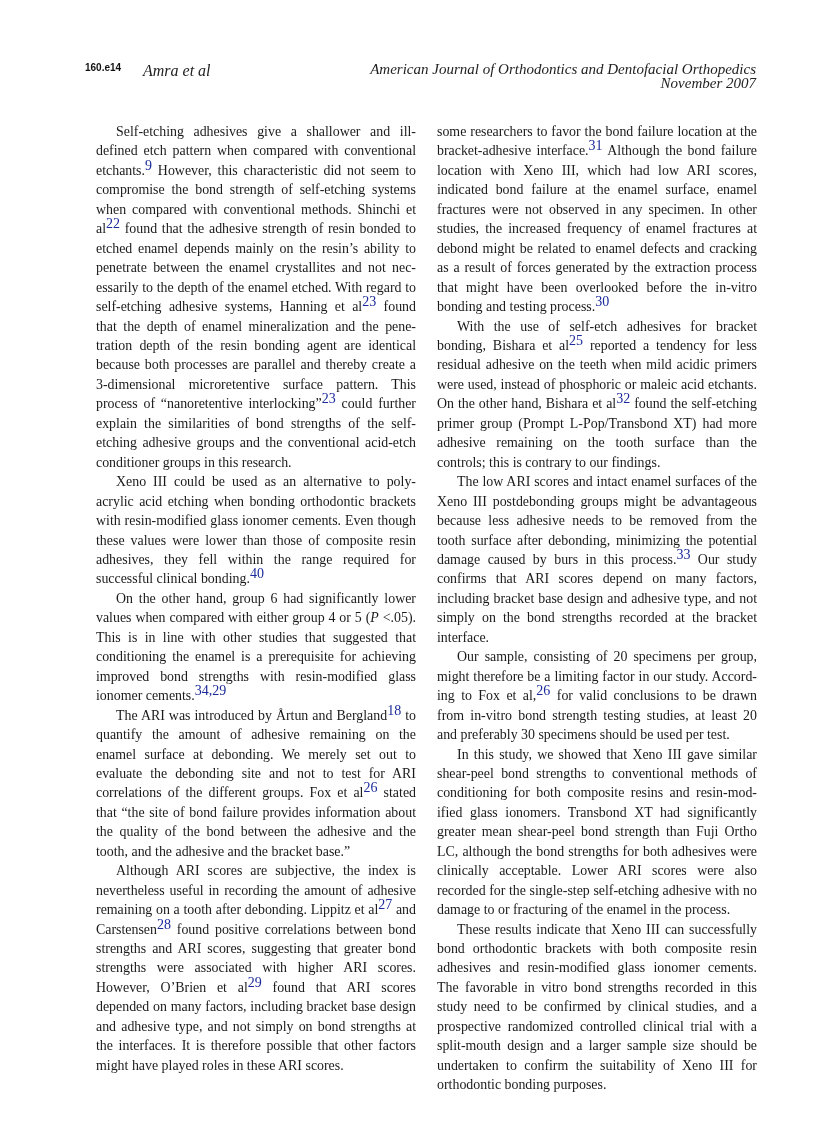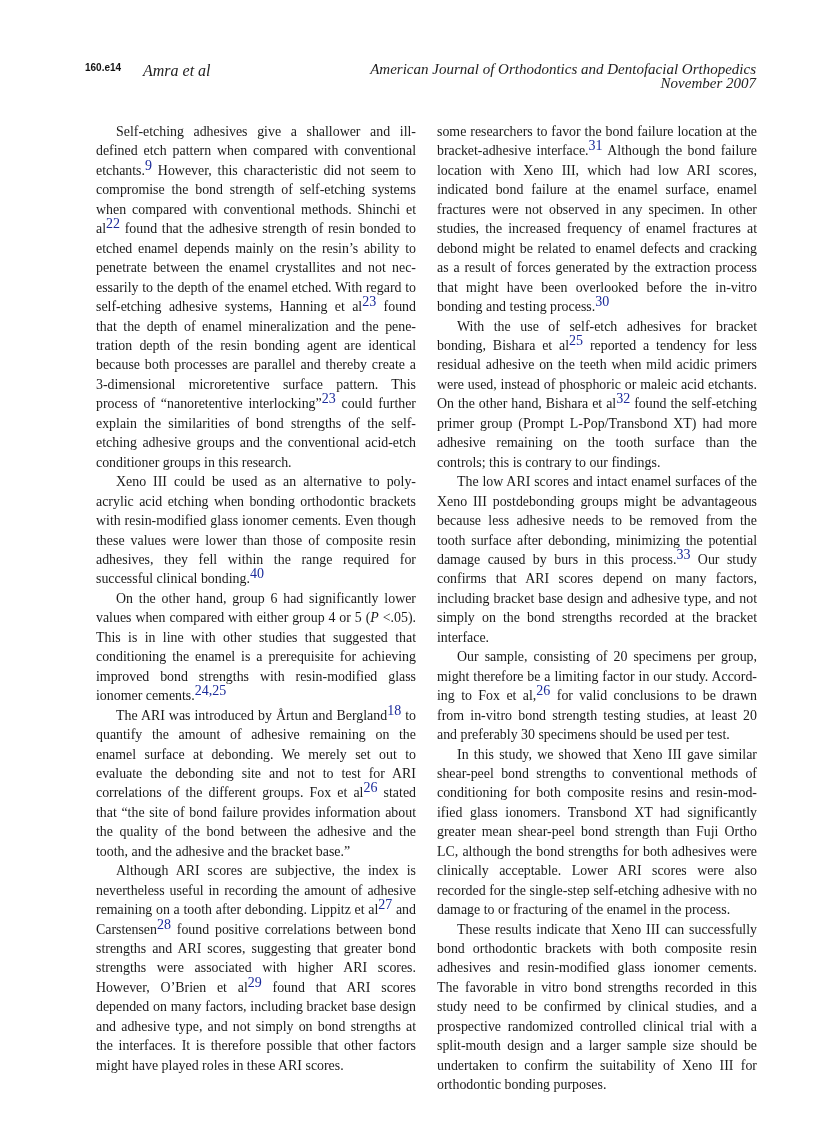--- a/index.html
+++ b/index.html
@@ -24,21 +24,21 @@
   <span class="authors">Amra et al</span>
   <div class="journal">
     <div>American Journal of Orthodontics and Dentofacial Orthopedics</div>
     <div>November 2007</div>
   </div>
 </div>
 
 <div class="col left">
     <p>Self-etching adhesives give a shallower and ill-defined etch pattern when compared with conventional etchants.<sup>9</sup> However, this characteristic did not seem to compromise the bond strength of self-etching systems when compared with conventional methods. Shinchi et al<sup>22</sup> found that the adhesive strength of resin bonded to etched enamel depends mainly on the resin’s ability to penetrate between the enamel crystallites and not nec­essarily to the depth of the enamel etched. With regard to self-etching adhesive systems, Hanning et al<sup>23</sup> found that the depth of enamel mineralization and the pene­tration depth of the resin bonding agent are identical because both processes are parallel and thereby create a 3-dimensional microretentive surface pat­tern. This process of “nanoretentive interlocking”<sup>23</sup> could further explain the similarities of bond strengths of the self-etching adhesive groups and the conventional acid-etch conditioner groups in this research.</p>
     <p>Xeno III could be used as an alternative to poly­acrylic acid etching when bonding orthodontic brackets with resin-modified glass ionomer cements. Even though these values were lower than those of composite resin adhesives, they fell within the range required for successful clinical bonding.<sup>40</sup></p>
-    <p>On the other hand, group 6 had significantly lower values when compared with either group 4 or 5 (<i>P</i> &lt;.05). This is in line with other studies that suggested that conditioning the enamel is a prerequisite for achieving improved bond strengths with resin-modified glass ionomer cements.<sup>24,25</sup></p>
+    <p>On the other hand, group 6 had significantly lower values when compared with either group 4 or 5 (<i>P</i> &lt;.05). This is in line with other studies that suggested that conditioning the enamel is a prerequisite for achieving improved bond strengths with resin-modified glass ionomer cements.<sup>34,29</sup></p>
     <p>The ARI was introduced by Årtun and Bergland<sup>18</sup> to quantify the amount of adhesive remaining on the enamel surface at debonding. We merely set out to evaluate the debonding site and not to test for ARI correlations of the different groups. Fox et al<sup>26</sup> stated that “the site of bond failure provides information about the quality of the bond between the adhesive and the tooth, and the adhesive and the bracket base.”</p>
     <p>Although ARI scores are subjective, the index is nevertheless useful in recording the amount of adhesive remaining on a tooth after debonding. Lippitz et al<sup>27</sup> and Carstensen<sup>28</sup> found positive correlations between bond strengths and ARI scores, suggesting that greater bond strengths were associated with higher ARI scores. However, O’Brien et al<sup>29</sup> found that ARI scores depended on many factors, including bracket base design and adhesive type, and not simply on bond strengths at the interfaces. It is therefore possible that other factors might have played roles in these ARI scores.</p>
   </div>
 <div class="col right">
     <p class="cont">some researchers to favor the bond failure location at the bracket-adhesive interface.<sup>31</sup> Although the bond failure location with Xeno III, which had low ARI scores, indicated bond failure at the enamel surface, enamel fractures were not observed in any specimen. In other studies, the increased frequency of enamel frac­tures at debond might be related to enamel defects and cracking as a result of forces generated by the extrac­tion process that might have been overlooked before the in-vitro bonding and testing process.<sup>30</sup></p>
     <p>With the use of self-etch adhesives for bracket bonding, Bishara et al<sup>25</sup> reported a tendency for less residual adhesive on the teeth when mild acidic primers were used, instead of phosphoric or maleic acid etchants. On the other hand, Bishara et al<sup>32</sup> found the self-etching primer group (Prompt L-Pop/Transbond XT) had more adhesive remaining on the tooth surface than the controls; this is contrary to our findings.</p>
     <p>The low ARI scores and intact enamel surfaces of the Xeno III postdebonding groups might be advanta­geous because less adhesive needs to be removed from the tooth surface after debonding, minimizing the potential damage caused by burs in this process.<sup>33</sup> Our study confirms that ARI scores depend on many fac­tors, including bracket base design and adhesive type, and not simply on the bond strengths recorded at the bracket interface.</p>
     <p>Our sample, consisting of 20 specimens per group, might therefore be a limiting factor in our study. Accord­ing to Fox et al,<sup>26</sup> for valid conclusions to be drawn from in-vitro bond strength testing studies, at least 20 and preferably 30 specimens should be used per test.</p>
     <p>In this study, we showed that Xeno III gave similar shear-peel bond strengths to conventional methods of conditioning for both composite resins and resin-mod­ified glass ionomers. Transbond XT had significantly greater mean shear-peel bond strength than Fuji Ortho LC, although the bond strengths for both adhesives were clinically acceptable. Lower ARI scores were also recorded for the single-step self-etching adhe­sive with no damage to or fracturing of the enamel in the process.</p>
     <p>These results indicate that Xeno III can successfully bond orthodontic brackets with both composite resin adhesives and resin-modified glass ionomer cements. The favorable in vitro bond strengths recorded in this study need to be confirmed by clinical studies, and a prospective randomized controlled clinical trial with a split-mouth design and a larger sample size should be undertaken to confirm the suitability of Xeno III for orthodontic bonding purposes.</p>

